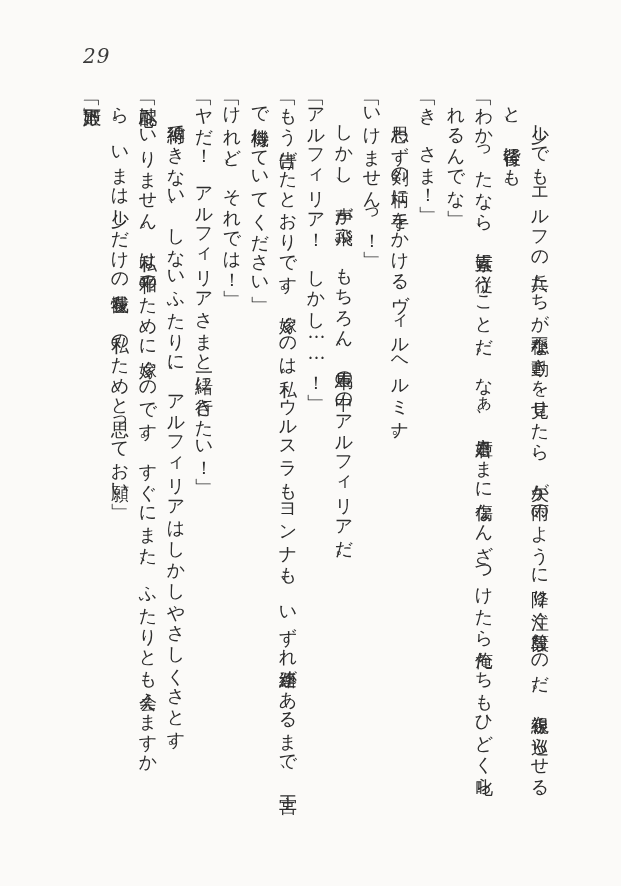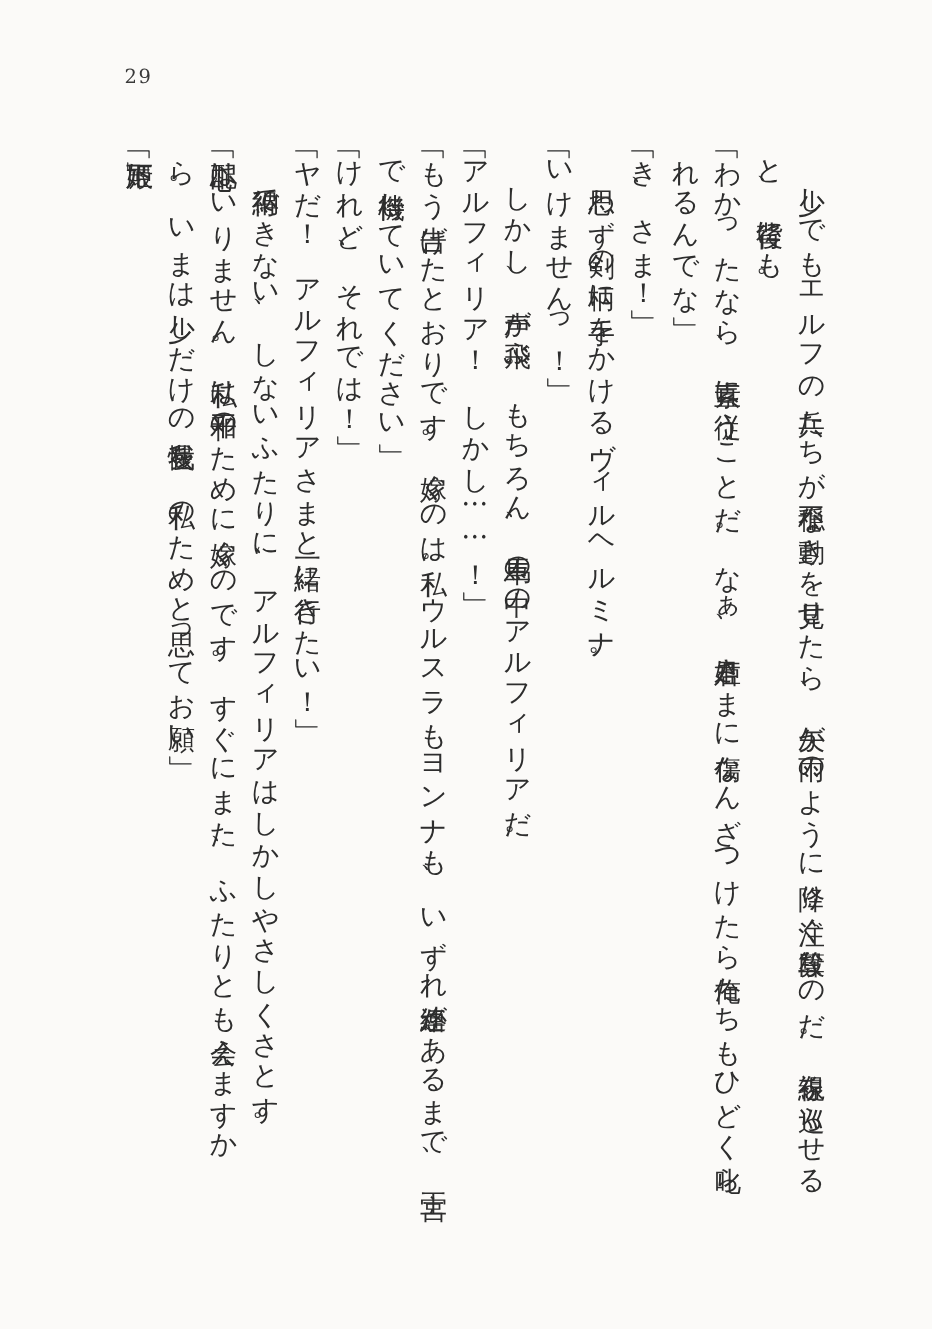--- a/index.html
+++ b/index.html
@@ -15,23 +15,24 @@
     font-family: "DejaVu Serif", "Liberation Serif", serif;
   }
   .page {
     position: absolute;
     inset: 0;
   }
   .page-number {
     position: absolute;
     left: 83px;
     top: 44px;
-    font-size: 13px;
+    font-size: 20px;
     color: #3a3a3a;
     letter-spacing: 1px;
+    font-style: italic;
   }
   .text-block {
     position: absolute;
     top: 94px;
     right: 67px;
     height: 706px;
     writing-mode: vertical-rl;
     -webkit-writing-mode: vertical-rl;
     text-orientation: upright;
     font-size: 18px;

